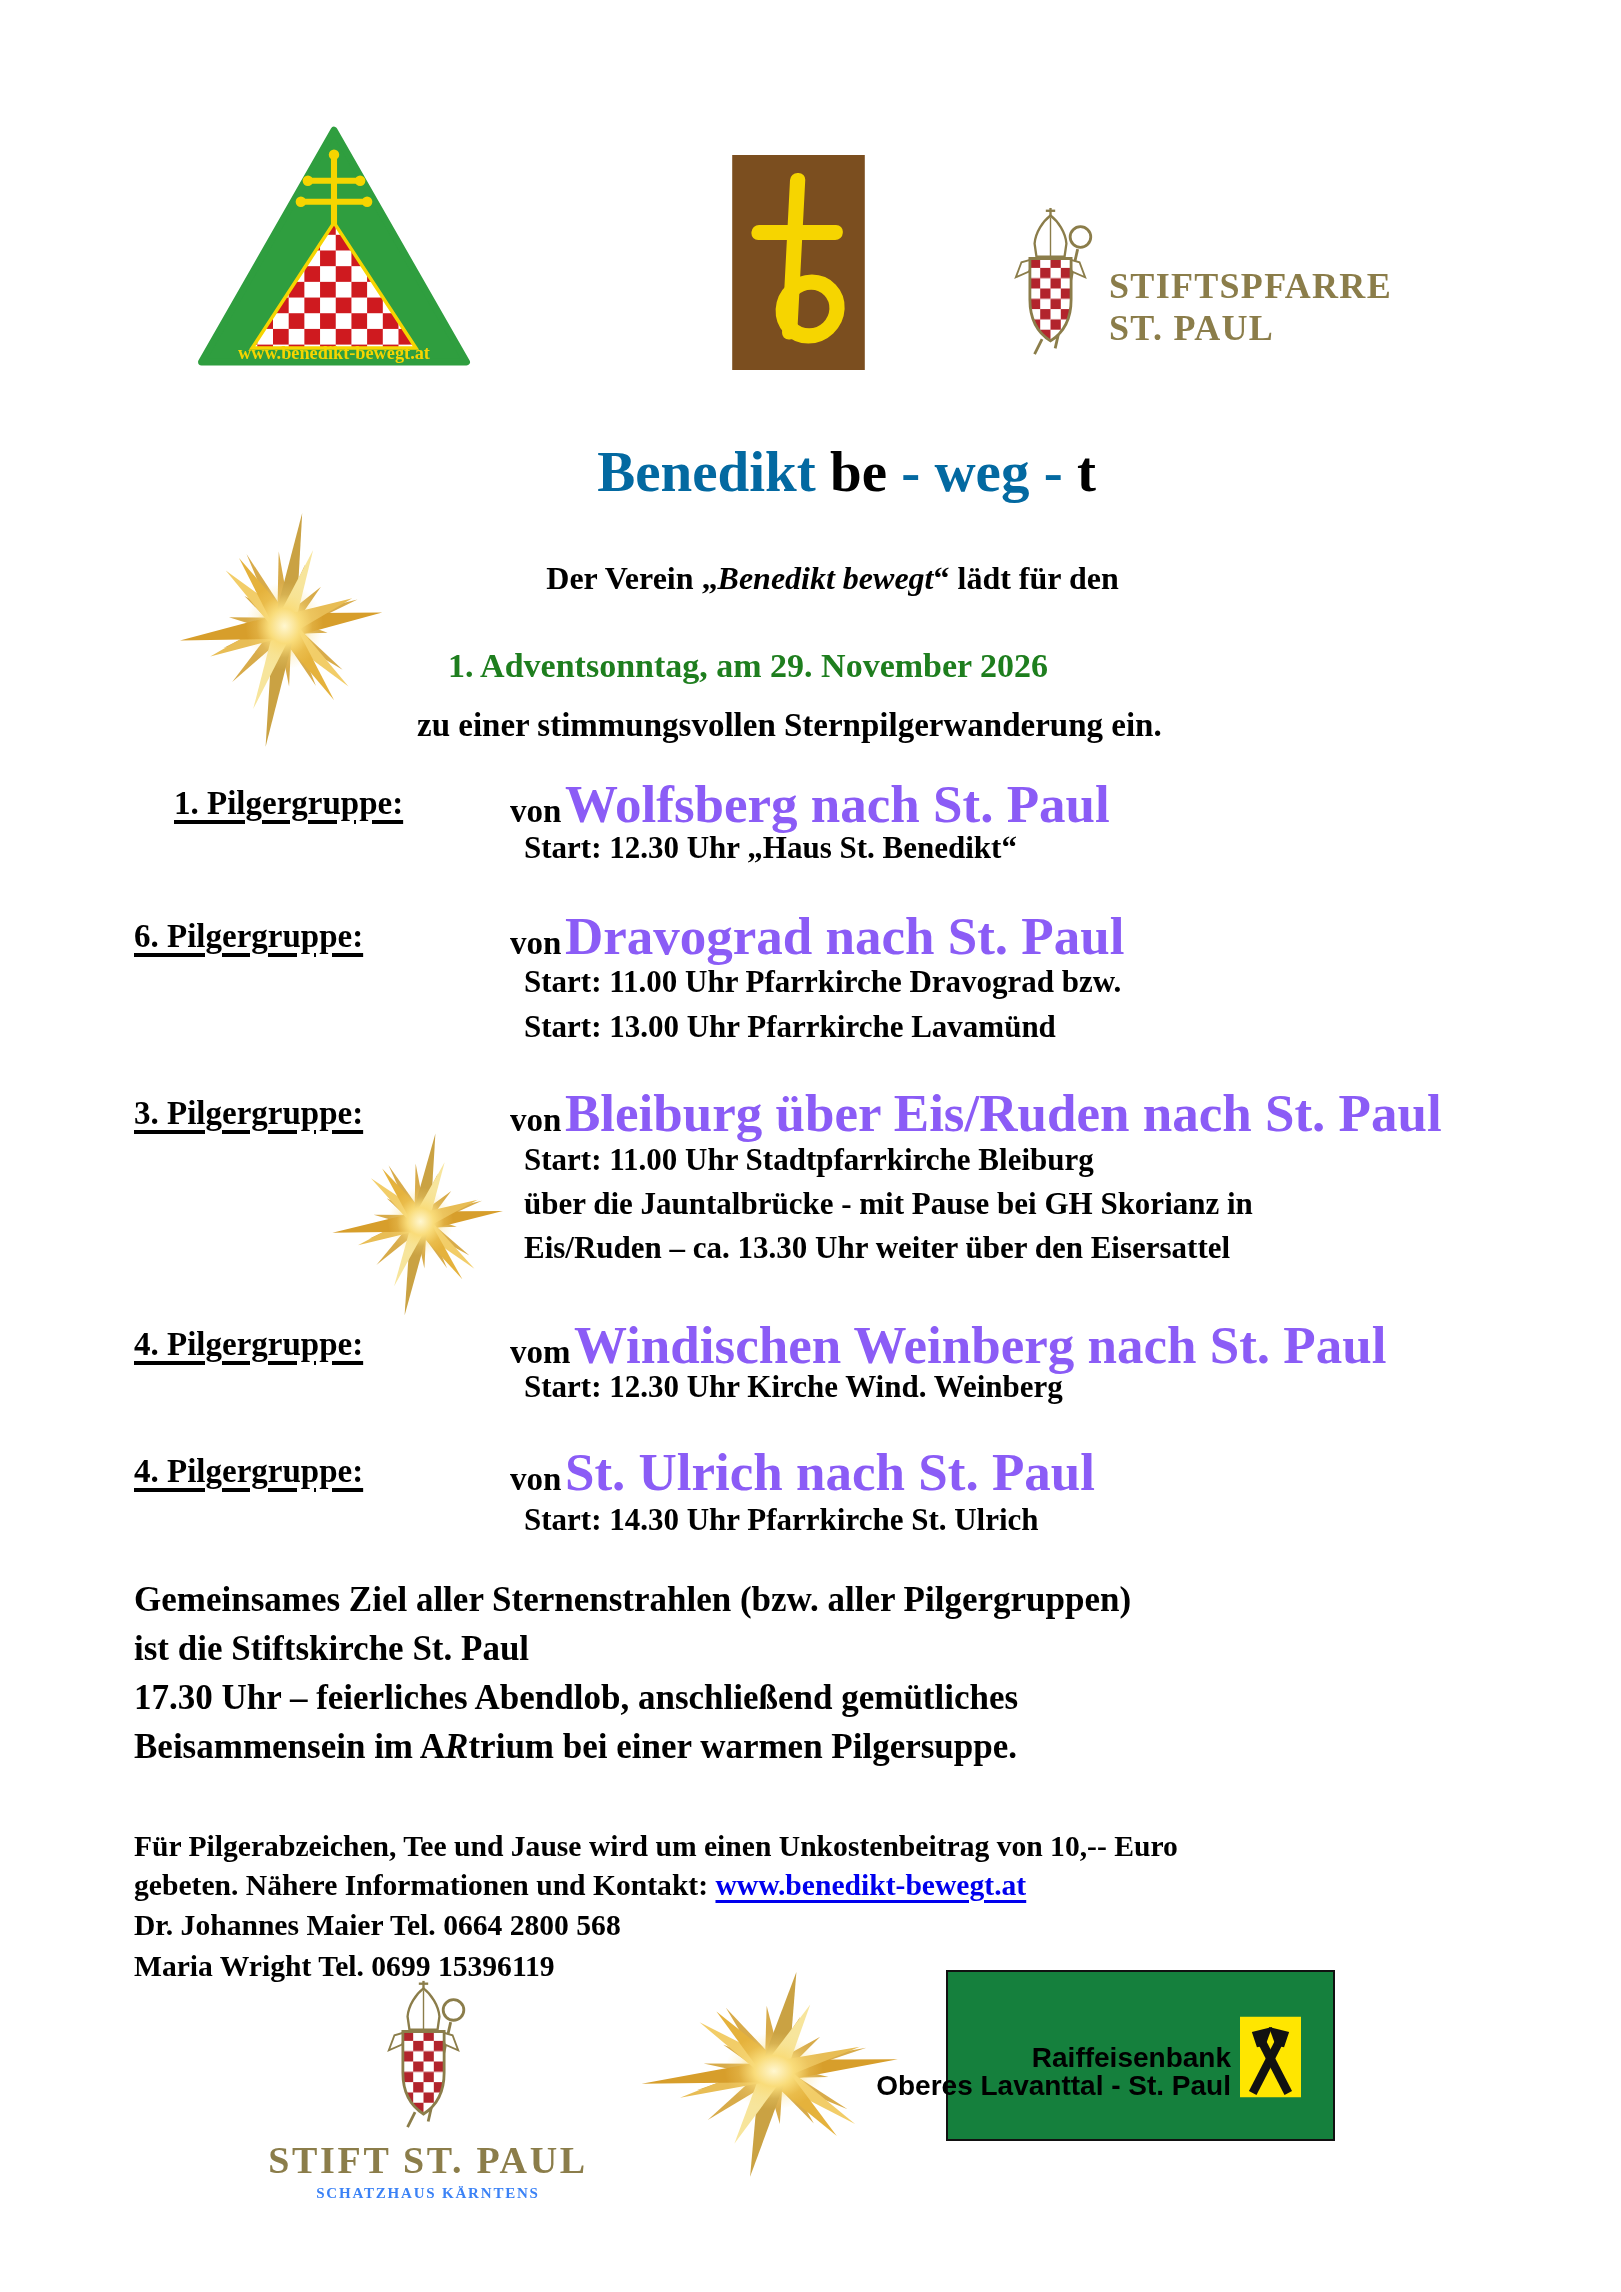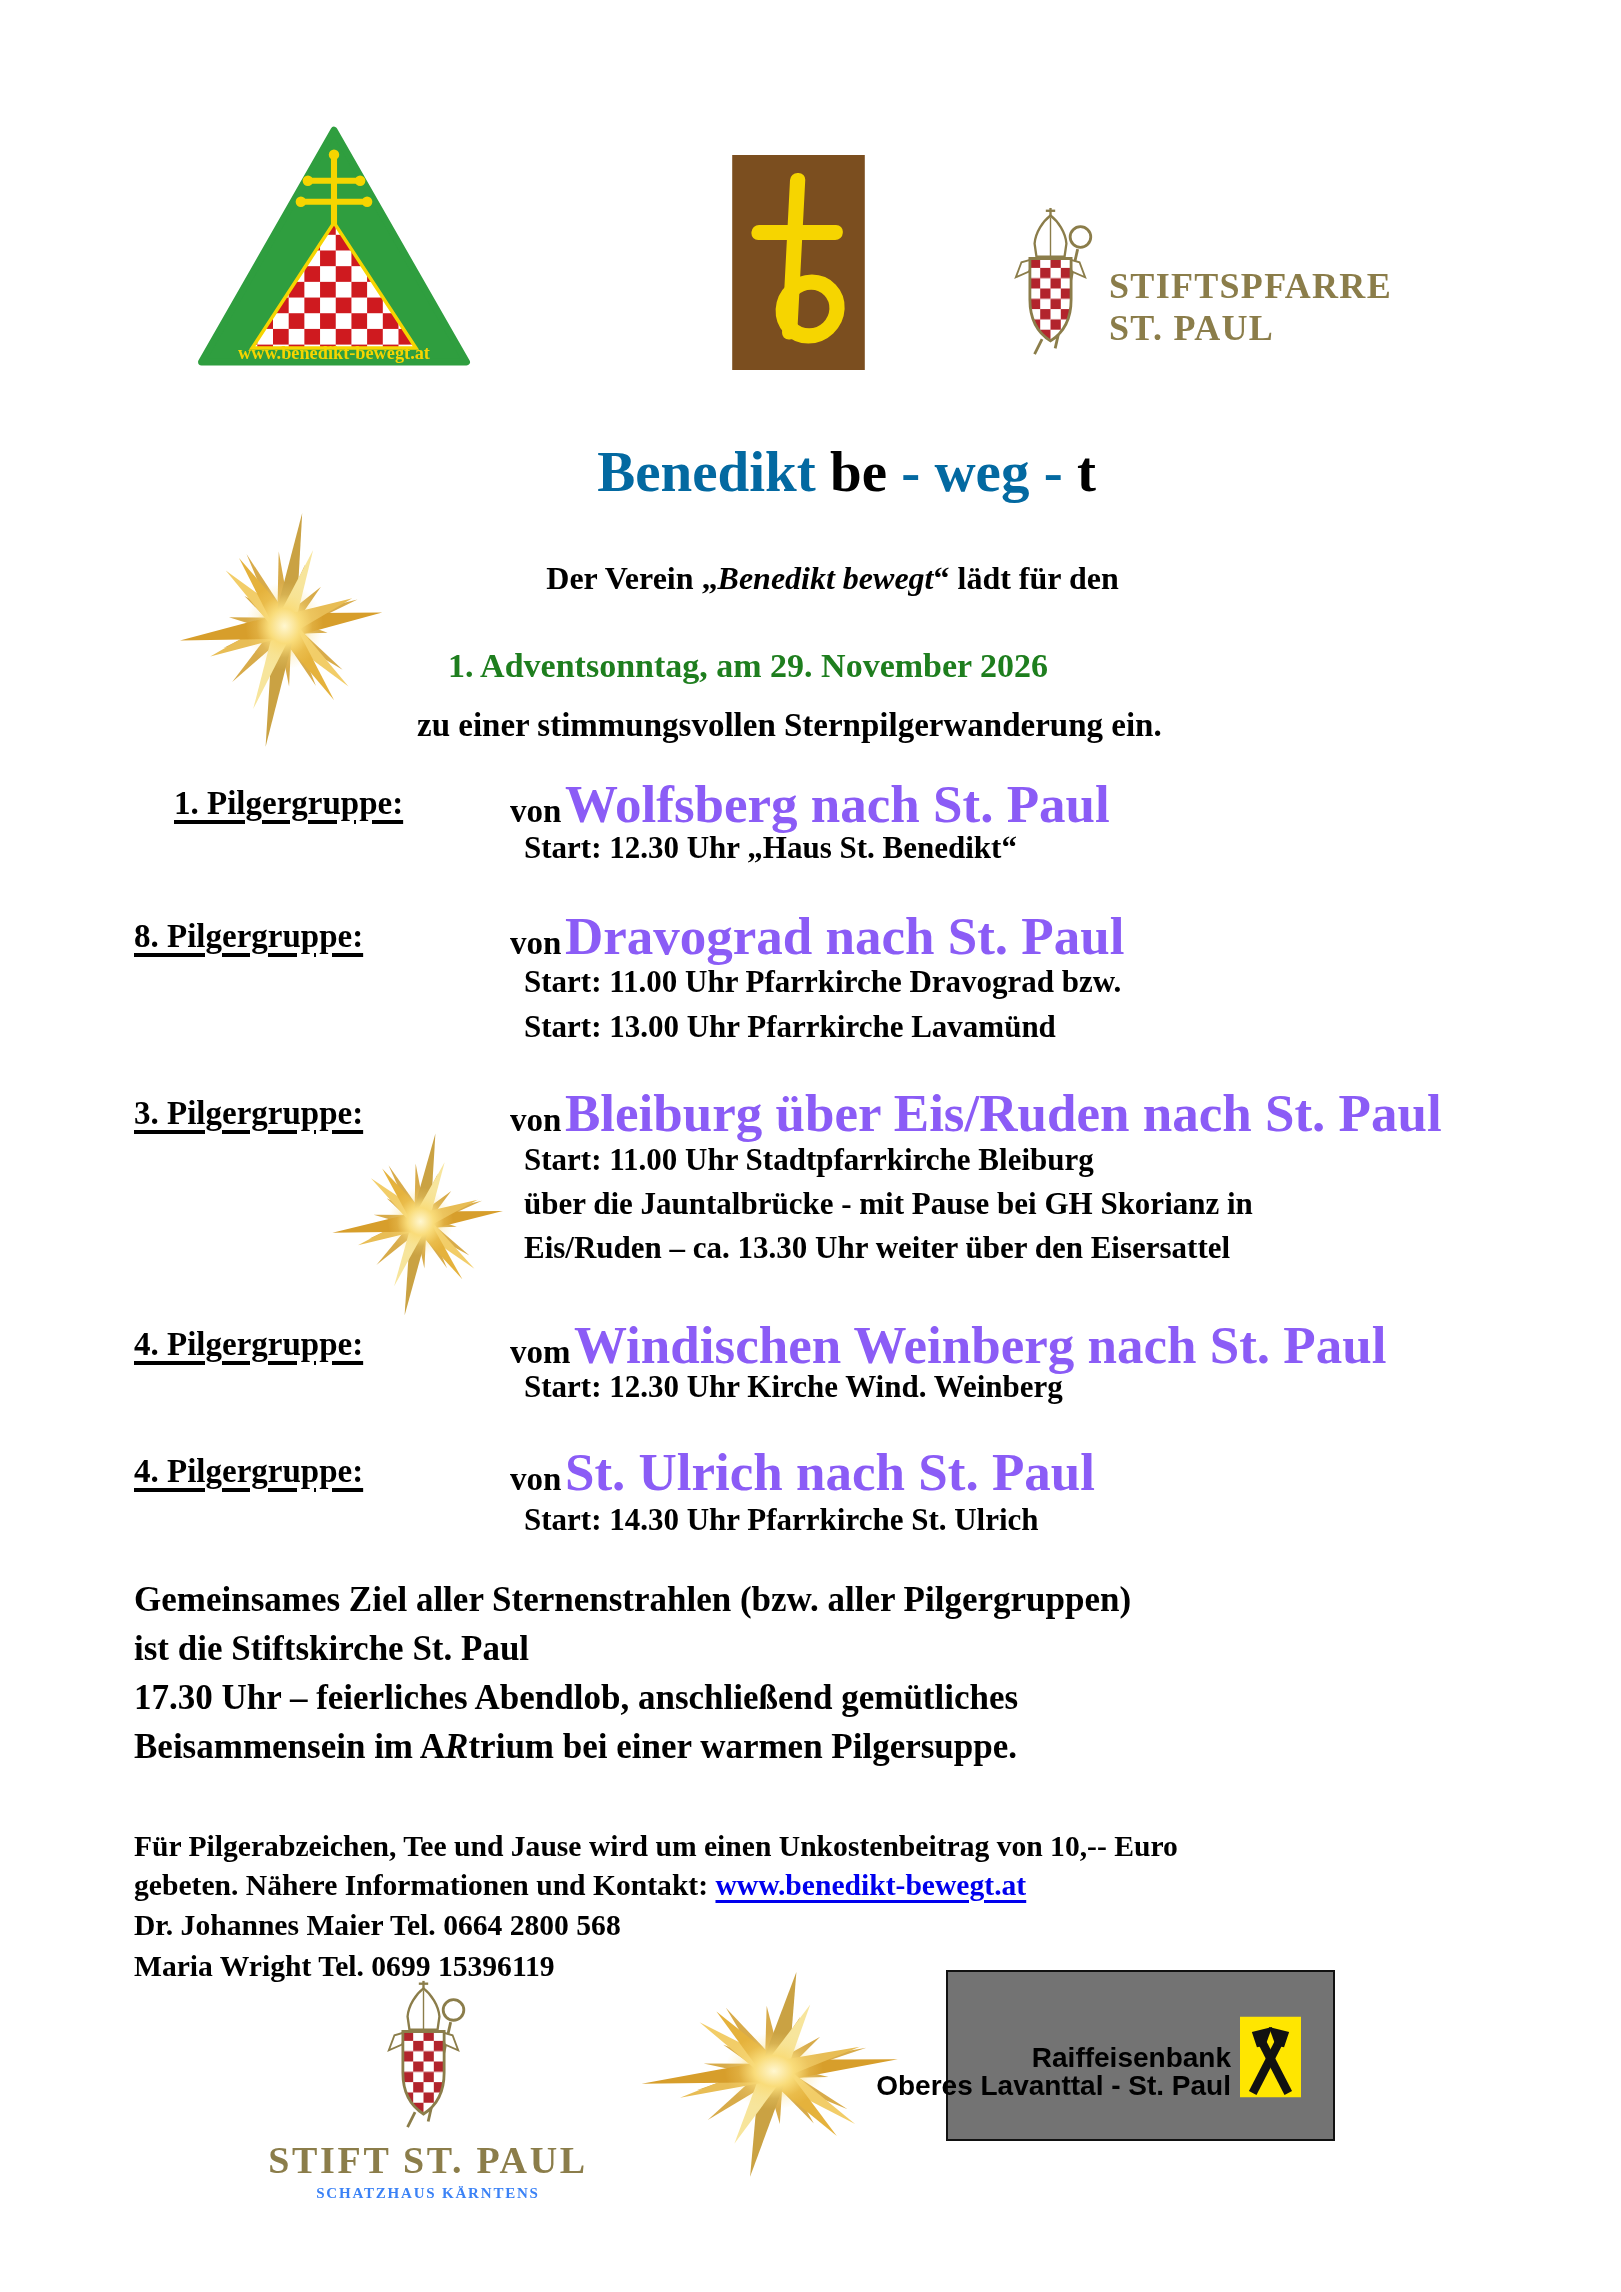--- a/index.html
+++ b/index.html
@@ -24,21 +24,21 @@
   .route-line{left:510px;}
   
   .goal-line{left:134px;font-size:35px;}
   .info-line{left:134px;font-size:29.6px;}
   a.weblink{color:#0000ee;text-decoration:underline;text-decoration-thickness:2.7px;text-underline-offset:4.5px;font-weight:700;}
   
   .stiftspfarre-text{left:1109px;top:265px;font-size:36px;letter-spacing:1.3px;color:#8b7d4a;font-weight:600;line-height:42px;}
   
   .stift-name{left:249px;top:2140px;width:358px;font-size:38px;letter-spacing:2.7px;color:#8b7d4a;font-weight:600;}
   .stift-sub{left:249px;top:2185px;width:358px;font-size:15px;letter-spacing:1.8px;color:#3b82f6;font-weight:600;font-family:Liberation Serif, serif;}
-  .rbox{left:946px;top:1970px;width:385px;height:167px;border:2.7px solid #111;background:#737373;}
+  .rbox{left:946px;top:1970px;width:385px;height:167px;border:2.7px solid #111;background:#15803d;}
   .rb-text{position:absolute;right:102px;top:72px;text-align:right;font-family:"Liberation Sans",sans-serif;font-size:28px;font-weight:700;line-height:1.0;white-space:nowrap;}
   .rb-emblem{position:absolute;right:32px;top:43px;}
   svg{display:block;}
   .em{font-style:italic;}
 </style>
 </head>
 <body>
 
 <svg width="0" height="0" style="position:absolute" aria-hidden="true">
   <defs>
@@ -154,21 +154,21 @@
 <div class="abs date-heading">1. Adventsonntag, am 29. November 2026</div>
 <div class="abs invite">zu einer stimmungsvollen Sternpilgerwanderung ein.</div>
 
 <div class="abs glabel" style="top:786px;margin-left:40px;">1. Pilgergruppe:</div>
 <div class="abs route-line" style="top:776px;">
   <span class="rprefix">von</span>
   <span class="rgreen">Wolfsberg nach St. Paul</span>
 </div>
 <div class="abs gdetail" style="top:831px;">Start: 12.30 Uhr „Haus St. Benedikt“</div>
 
-<div class="abs glabel" style="top:919px;">8. Pilgergruppe:</div>
+<div class="abs glabel" style="top:919px;">6. Pilgergruppe:</div>
 <div class="abs route-line" style="top:908px;">
   <span class="rprefix">von</span>
   <span class="rgreen">Dravograd nach St. Paul</span>
 </div>
 <div class="abs gdetail" style="top:965px;">Start: 11.00 Uhr Pfarrkirche Dravograd bzw.</div>
 <div class="abs gdetail" style="top:1010px;">Start: 13.00 Uhr Pfarrkirche Lavamünd</div>
 
 <div class="abs glabel" style="top:1096px;">3. Pilgergruppe:</div>
 <div class="abs route-line" style="top:1085px;">
   <span class="rprefix">von</span>

